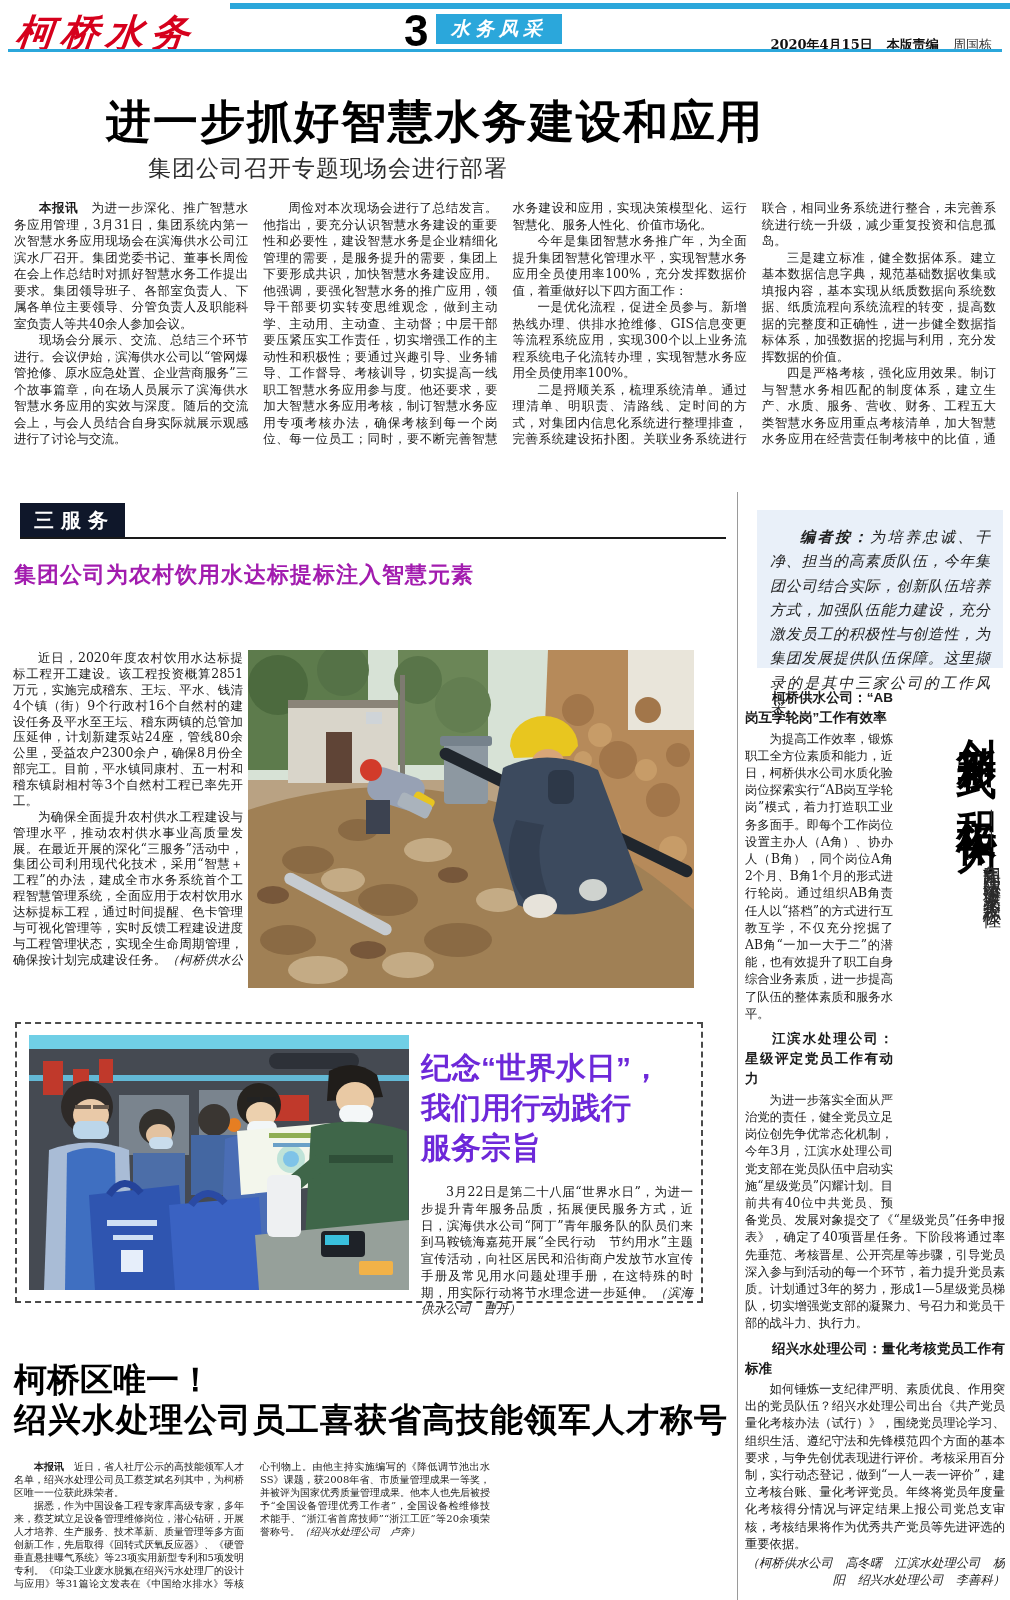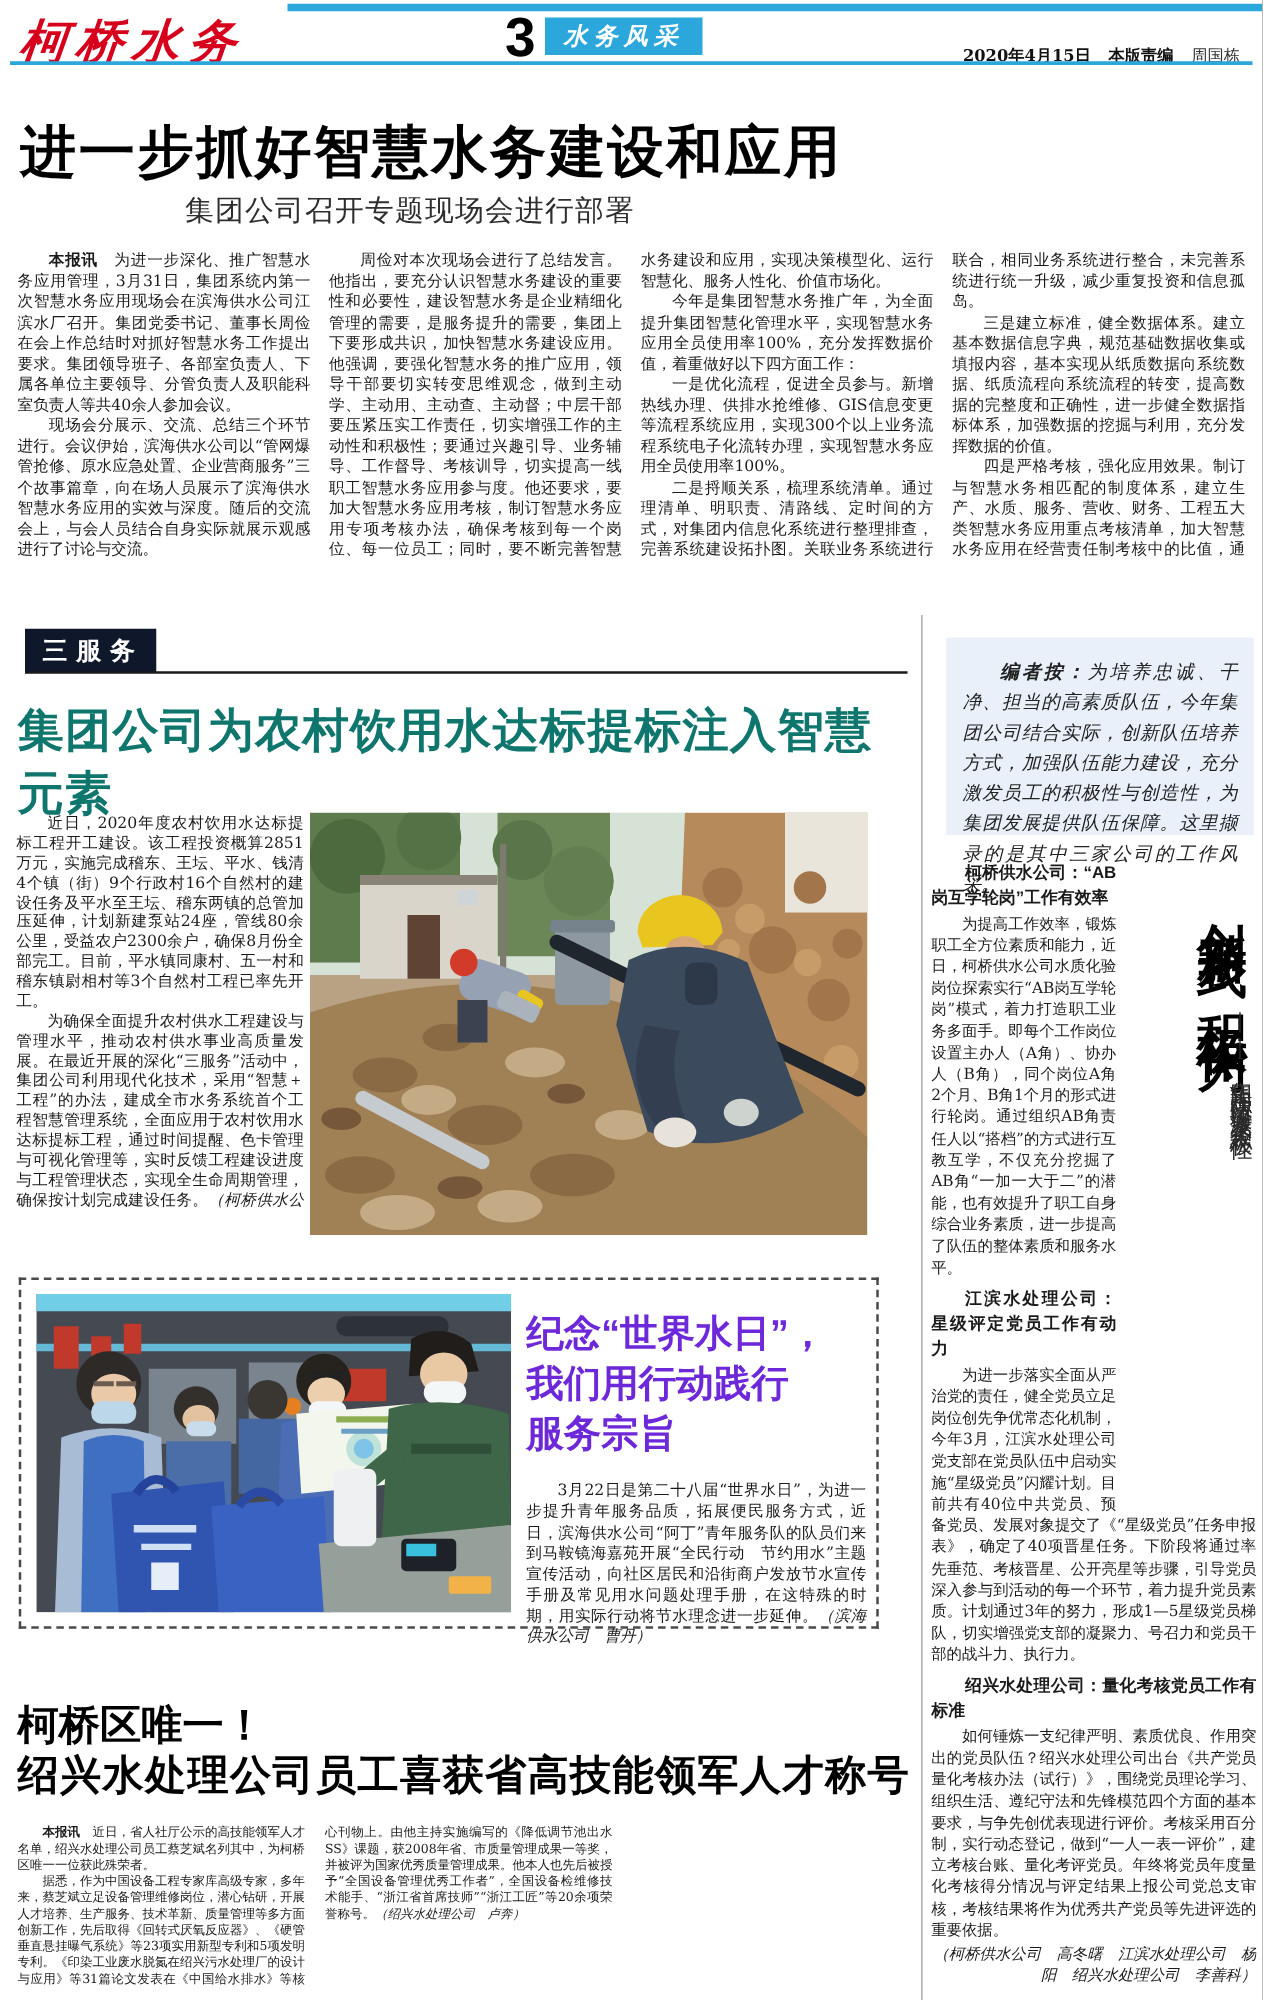--- a/index.html
+++ b/index.html
@@ -23,21 +23,21 @@
     color:#fff; font-size:19px; font-weight:bold; letter-spacing:5px;
     display:flex; align-items:center; justify-content:center; font-style:italic;
   }
   .dateline { position:absolute; right:18px; top:36px; font-size:13px; color:#111; }
   .dateline .b { font-weight:bold; margin-left:10px; }
   .dateline .editor { margin-left:10px; color:#333; }
   .header-rule { position:absolute; left:8px; top:49px; width:994px; height:3px; background:#2ba7db; }
 
   
   .a1-headline {
-    position:absolute; left:16px; top:92px; width:870px; text-align:left;
+    position:absolute; left:0; top:92px; width:870px; text-align:center;
     font-size:45px; font-weight:900; letter-spacing:2px; color:#000;
   }
   .a1-sub {
     position:absolute; left:148px; top:153px; font-size:23px; font-weight:500;
     color:#2e2e2e; letter-spacing:1px;
   }
   .a1-body {
     position:absolute; left:14px; top:200px; width:982px; height:256px;
     column-count:4; column-gap:15px; column-fill:auto; overflow:hidden;
     font-size:12.5px; line-height:1.32; text-align:justify;
@@ -48,21 +48,21 @@
   .byline-inline { font-style:italic; }
 
   
   .badge {
     position:absolute; left:20px; top:503px; background:#0f172a; color:#fff;
     font-size:20px; font-weight:bold; letter-spacing:7px; padding:4px 10px 4px 14px;
   }
   .badge-rule { position:absolute; left:20px; top:537px; width:706px; height:2px; background:#1a1a1a; }
   .a2-headline {
     position:absolute; left:14px; top:560px; width:700px;
-    font-size:37px; font-weight:900; color:#0f766e; letter-spacing:1px;
+    font-size:22px; font-weight:900; color:#a21caf; letter-spacing:1px;
   }
   .a2-body {
     position:absolute; left:13px; top:650px; width:230px; height:316px; overflow:hidden;
     font-size:12.5px; line-height:1.27; text-align:justify;
   }
   .photo1 { position:absolute; left:248px; top:650px; width:446px; height:338px; overflow:hidden; }
 
   
   .v-rule { position:absolute; left:737px; top:492px; width:1px; height:1108px; background:#9a9a9a; }
 

